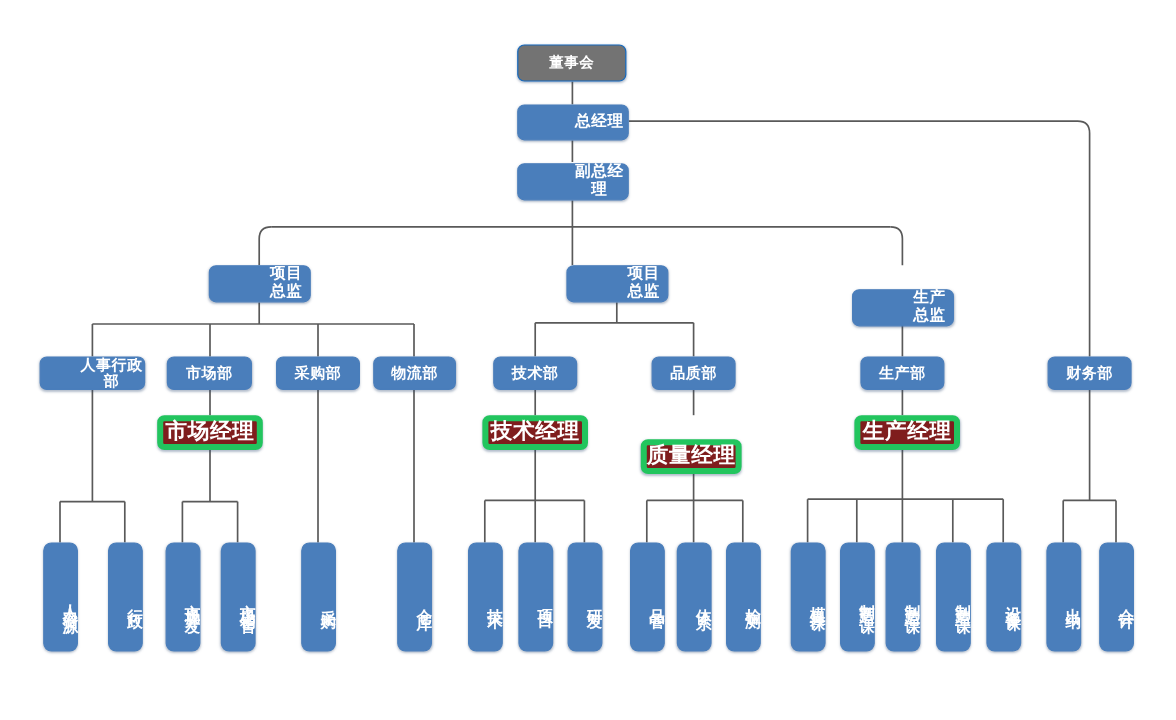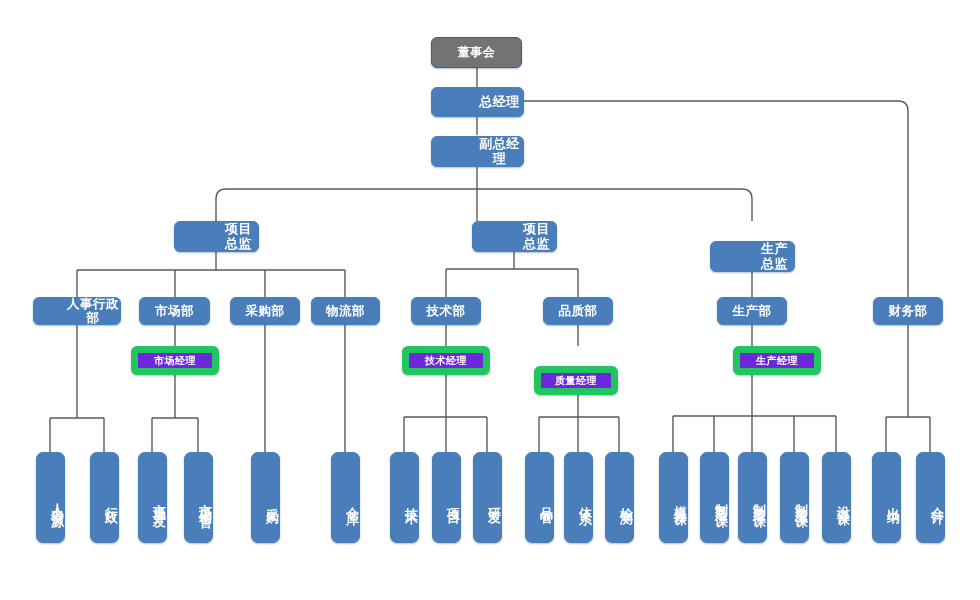--- a/index.html
+++ b/index.html
@@ -50,23 +50,23 @@
     border: 1px solid #4a7ebb;
     font-size: 13px;
     padding-left: 44px;
   }
   .node.dept {
     background: #4a7ebb;
     border: 1px solid #4a7ebb;
     font-size: 12.5px;
   }
   .node.mgr {
-    background: #6d28d9;
-    border: 7px solid #22c55e;
-    font-size: 10px;
+    background: #7f1d1d;
+    border: 5px solid #22c55e;
+    font-size: 18px;
   }
   .node.leaf {
     background: #4a7ebb;
     border: 1px solid #4a7ebb;
     font-size: 13px;
     writing-mode: vertical-rl;
     text-orientation: upright;
     letter-spacing: 4px;
     padding-top: 6px;
     align-items: flex-start;
@@ -181,21 +181,21 @@
   <div class="node dept" style="left:717px; top:297px; width:70px; height:28px;">生产部</div>
 
   <div class="node dept" style="left:873px; top:297px; width:70px; height:28px;">财务部</div>
 
   <div class="node mgr" style="left:131px; top:346px; width:88px; height:29px;">市场经理</div>
 
   <div class="node mgr" style="left:402px; top:346px; width:88px; height:29px;">技术经理</div>
 
   <div class="node mgr" style="left:534px; top:346px; width:84px; height:29px;margin-top:20px;">质量经理</div>
 
-  <div class="node mgr" style="left:733px; top:346px; width:88px; height:29px;">生产经理</div>
+  <div class="node mgr" style="left:712px; top:346px; width:88px; height:29px;">生产经理</div>
 
   <div class="node leaf" style="left:36px; top:452px; width:29px; height:91px;">人力资源</div>
 
   <div class="node leaf" style="left:90px; top:452px; width:29px; height:91px;">行政</div>
 
   <div class="node leaf" style="left:138px; top:452px; width:29px; height:91px;">市场开发</div>
 
   <div class="node leaf" style="left:184px; top:452px; width:29px; height:91px;">市场销售</div>
 
   <div class="node leaf" style="left:251px; top:452px; width:29px; height:91px;">采购</div>

